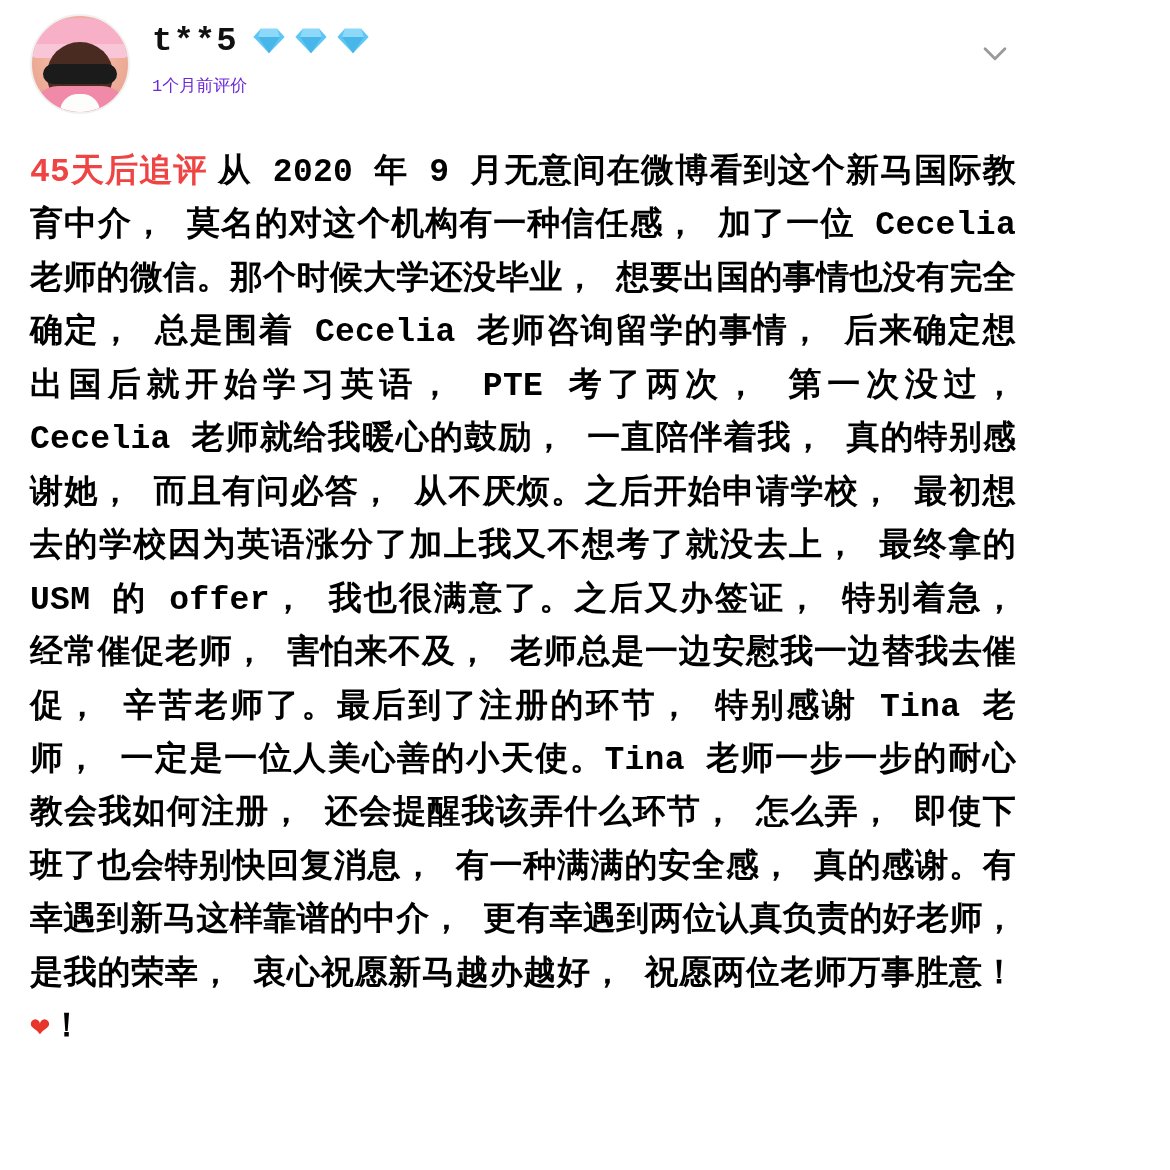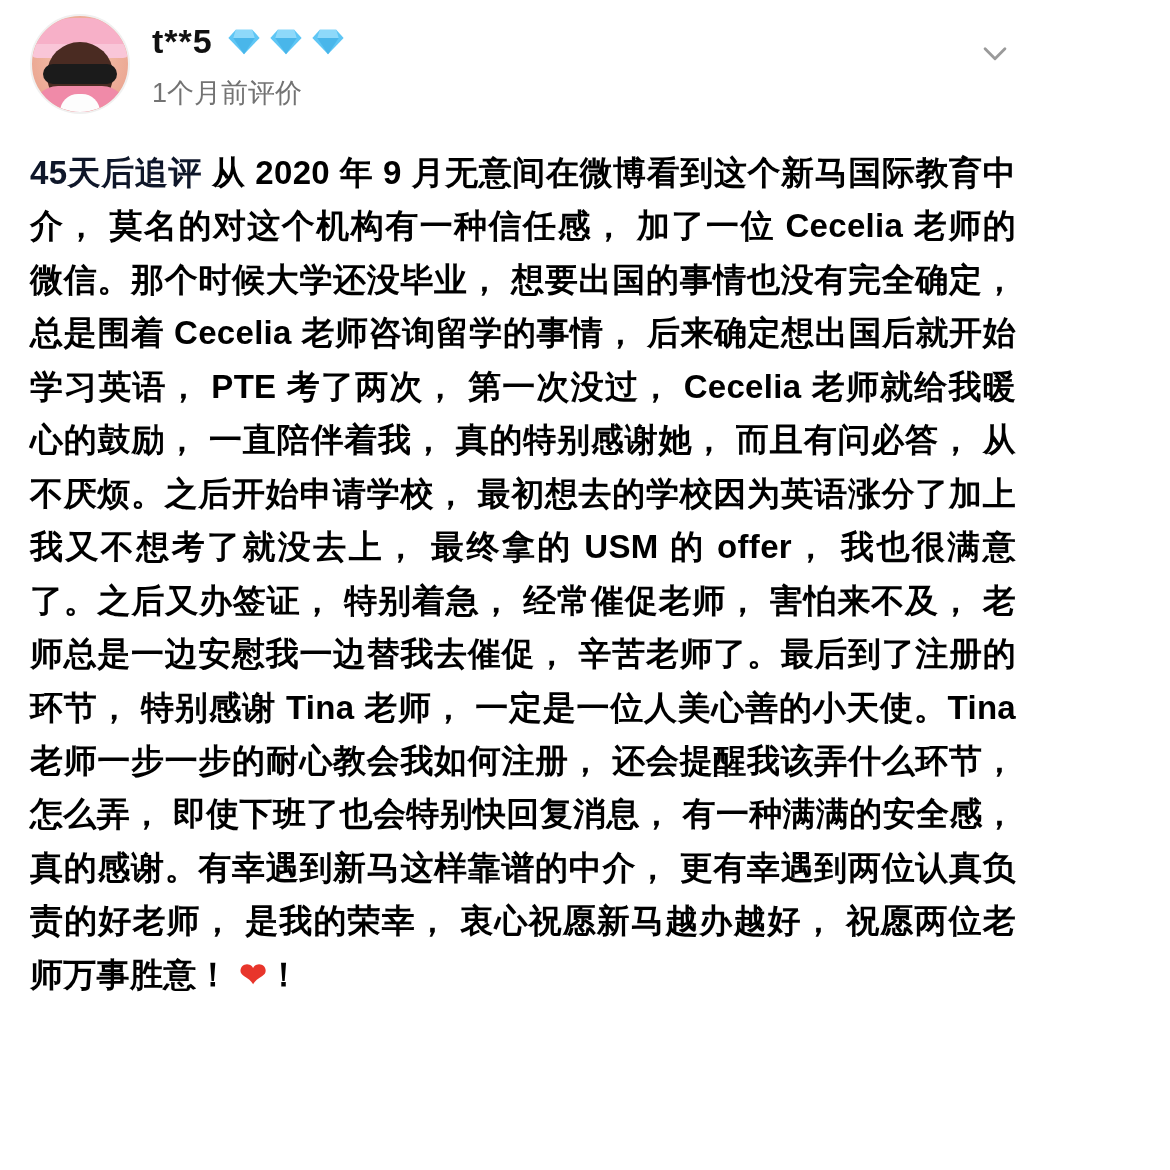--- a/index.html
+++ b/index.html
@@ -13,20 +13,21 @@
     font-family: "Liberation Sans", sans-serif;
     color: #1a1a1a;
     overflow: hidden;
   }
 
   .review-card {
     width: 1046px;
     box-sizing: border-box;
     padding: 14px 30px 0 30px;
     background: #ffffff;
+    font-family: Liberation Mono, monospace;
   }
 
   .header {
     display: flex;
     align-items: flex-start;
     position: relative;
     min-height: 104px;
   }
 
   .avatar {
@@ -118,22 +119,22 @@
     align-items: center;
     gap: 8px;
   }
   .gem {
     width: 34px;
     height: 28px;
     display: block;
   }
   .timestamp {
     margin-top: 14px;
-    font-size: 27px;
-    color: #737373;
+    font-size: 17px;
+    color: #6d28d9;
   }
 
   .chevron {
     position: absolute;
     right: 4px;
     top: 22px;
     width: 34px;
     height: 34px;
     cursor: pointer;
   }
@@ -151,21 +152,21 @@
   .followup {
     margin-top: 28px;
     font-size: 33px;
     font-weight: bold;
     color: #000000;
     line-height: 1.62;
     text-align: justify;
     letter-spacing: 0.3px;
   }
   .tag {
-    color: #0f172a;
+    color: #ef4444;
     font-weight: bold;
     margin-right: 10px;
   }
   .heart {
     color: #e8352b;
   }
 </style>
 </head>
 <body>
 

